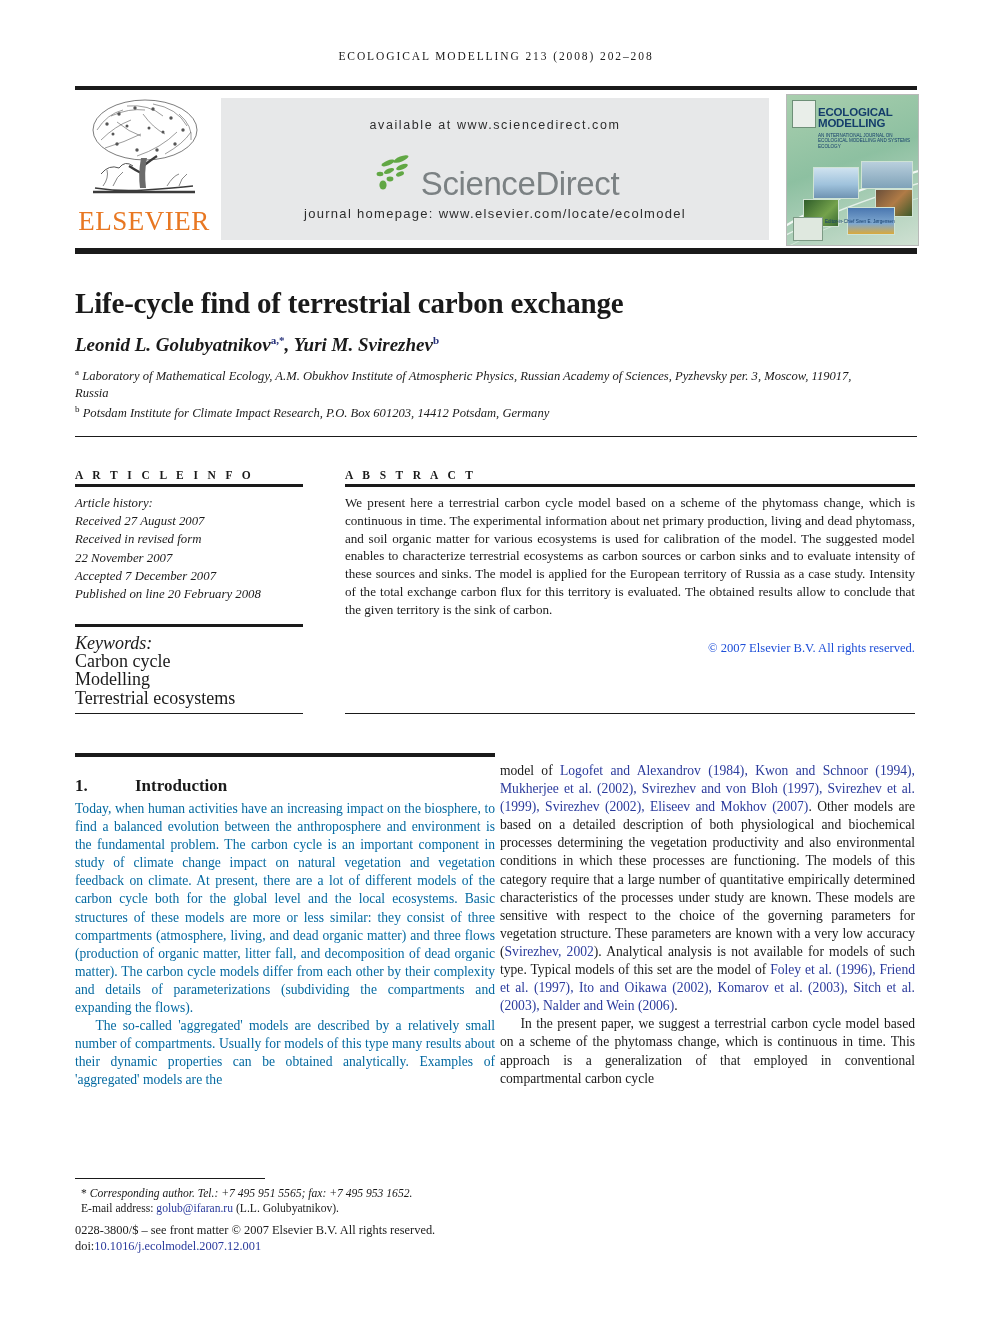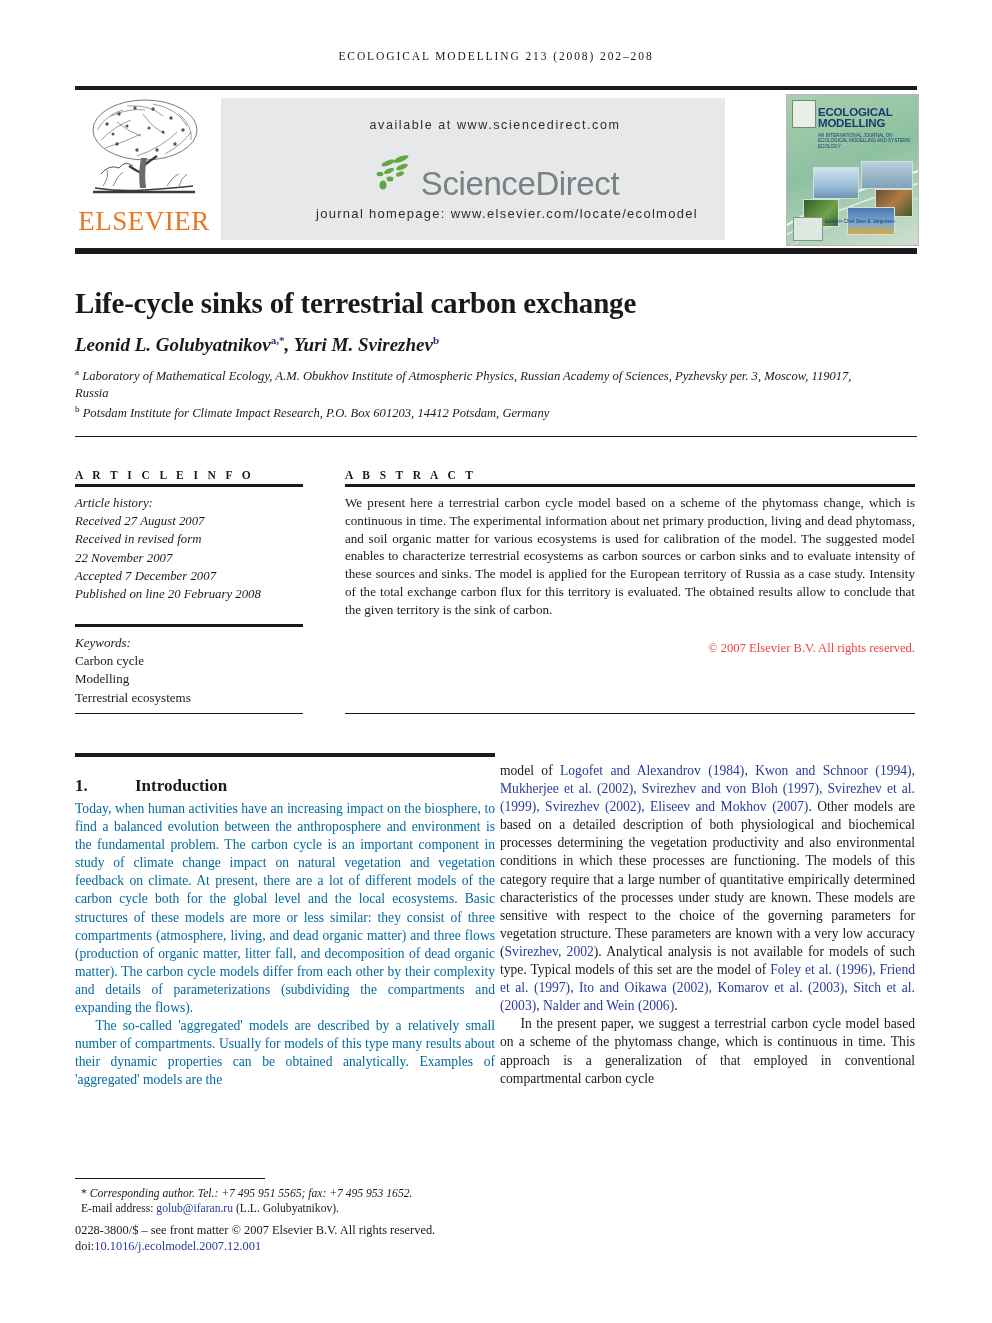--- a/index.html
+++ b/index.html
@@ -66,21 +66,21 @@
     width: 138px;
     text-align: center;
     font-family: "Liberation Serif", serif;
     font-size: 27px;
     letter-spacing: 0.5px;
     color: #e87722;
   }
   .sd-banner {
     position: absolute;
     left: 146px; top: 12px;
-    width: 504px; height: 142px;
+    width: 548px; height: 142px;
     background: #e7e8e9;
   }
   .sd-avail {
     position: absolute;
     left: 0; top: 20px;
     width: 548px;
     text-align: center;
     font-family: "Liberation Sans", sans-serif;
     font-size: 12.5px;
     letter-spacing: 1.6px;
@@ -108,21 +108,20 @@
   }
   .sd-home {
     position: absolute;
     left: 0; top: 108px;
     width: 548px;
     text-align: center;
     font-family: "Liberation Sans", sans-serif;
     font-size: 13px;
     letter-spacing: 1.3px;
     color: #2d2d2d;
-    padding-left: 12px;
   }
 
   
   .cover {
     position: absolute;
     left: 711px; top: 8px;
     width: 131px; height: 150px;
     background: #fca5a5;
     border: 1px solid #b9b9b9;
     overflow: hidden;
@@ -283,21 +282,21 @@
     position: absolute;
     left: 75px; top: 624px;
     width: 228px; height: 2.5px;
     background: #1a1a1a;
   }
   .info-keywords {
     position: absolute;
     left: 75px; top: 634px;
     width: 240px;
     font-family: "Liberation Serif", serif;
-    font-size: 13px;
+    font-size: 18px;
     line-height: 18.2px;
     color: #1a1a1a;
   }
   .info-keywords .kw-label { font-style: italic; }
 
   .abstract-body {
     position: absolute;
     left: 345px; top: 494px;
     width: 570px;
     font-family: "Liberation Serif", serif;
@@ -306,21 +305,21 @@
     text-align: justify;
     color: #1a1a1a;
   }
   .abstract-copy {
     position: absolute;
     left: 345px; top: 641px;
     width: 570px;
     text-align: right;
     font-family: "Liberation Serif", serif;
     font-size: 12.6px;
-    color: #ef4444;
+    color: #1d4ed8;
   }
 
   .rule-thin-2 {
     position: absolute;
     left: 75px; top: 713px;
     width: 228px; height: 1px;
     background: #1a1a1a;
   }
   .rule-thin-3 {
     position: absolute;
@@ -500,21 +499,21 @@
       <div class="cover-photo cp3"></div>
       <div class="cover-photo cp4"></div>
       <div class="cover-photo cp5"></div>
       <div class="cover-foot-logo"></div>
       <div class="cover-foot-text">Editor-in-Chief Sven E. Jørgensen</div>
     </div>
   </div>
 
   <div class="rule-thick2"></div>
 
-  <h1 class="art-title">Life-cycle sinks of terrestrial carbon exchange</h1>
+  <h1 class="art-title">Life-cycle find of terrestrial carbon exchange</h1>
   <div class="authors">Leonid L. Golubyatnikov<sup>a,*</sup>, Yuri M. Svirezhev<sup>b</sup></div>
   <div class="affils">
     <div>
       <sup>a</sup> <span>Laboratory of Mathematical Ecology, A.M. Obukhov Institute of Atmospheric Physics, Russian Academy of Sciences, Pyzhevsky per. 3, Moscow, 119017, Russia</span>
     </div>
     <div>
       <sup>b</sup> <span>Potsdam Institute for Climate Impact Research, P.O. Box 601203, 14412 Potsdam, Germany</span>
     </div>
   </div>
 

